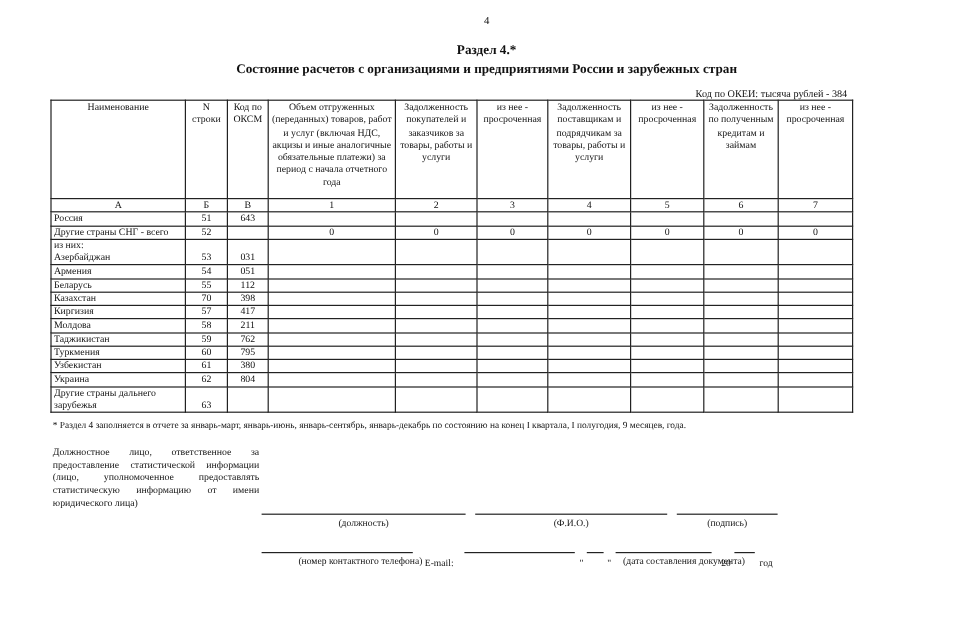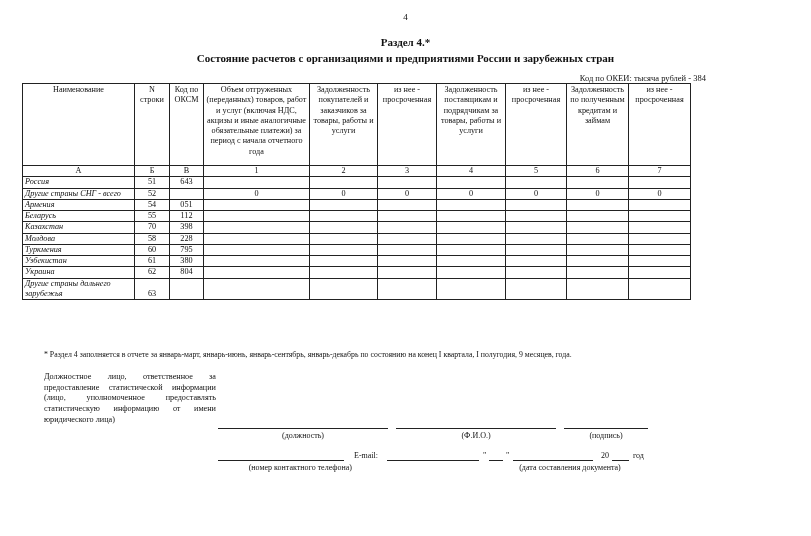--- a/index.html
+++ b/index.html
@@ -2,33 +2,33 @@
 <html><head>
 <meta charset="utf-8">
 <style>
   html,body{margin:0;padding:0;background:#fff;}
   body{width:811px;height:536px;position:relative;font-family:"Liberation Serif","DejaVu Serif",serif;color:#111;overflow:hidden;}
   .abs{position:absolute;}
   #page-num{left:0;width:811px;top:12px;text-align:center;font-size:9px;}
   #section-title{left:0;width:811px;top:36px;text-align:center;font-size:11px;font-weight:bold;}
   #section-subtitle{left:0;width:811px;top:52px;text-align:center;font-size:11px;font-weight:bold;}
   #okei{right:105px;top:73px;font-size:8.5px;}
-  table.main{position:absolute;left:22px;top:83px;border-collapse:collapse;table-layout:fixed;font-size:8.2px;line-height:1.25;padding-left:40px;}
+  table.main{position:absolute;left:42px;top:83px;border-collapse:collapse;table-layout:fixed;font-size:8.2px;line-height:1.25;padding-left:40px;}
   table.main td{border:1px solid #222;padding:0 2px;vertical-align:top;overflow:hidden;white-space:nowrap;}
   table.main tr.hdr td{text-align:center;white-space:normal;height:80px;padding-top:1px;}
   table.main tr.idx td{text-align:center;height:10px;}
   table.main tr.row td{height:9.5px;}
   table.main td.c{text-align:center;}
-  table.main td.l{text-align:left;font-style:italic;}
+  table.main td.l{text-align:left;}
   table.main tr.tall td{height:20px;}
   #footnote{left:44px;top:350px;font-size:7.8px;}
   #official{left:44px;top:372px;width:172px;font-size:8.2px;line-height:1.3;text-align:justify;}
   .line{position:absolute;border-top:1px solid #222;height:0;}
   .cap{position:absolute;font-size:8px;text-align:center;}
-  .txt{position:absolute;font-size:8px;}
+  .txt{position:absolute;font-size:8px;margin-top:14px;}
 </style>
 </head>
 <body>
 
 <div id="page-num" class="abs">4</div>
 <div id="section-title" class="abs">Раздел 4.*</div>
 <div id="section-subtitle" class="abs">Состояние расчетов с организациями и предприятиями России и зарубежных стран</div>
 <div id="okei" class="abs">Код по ОКЕИ: тысяча рублей - 384</div>
 
 <table class="main">
@@ -92,20 +92,35 @@
         <td class="c">52</td>
         <td class="c"></td>
         <td class="c">0</td>
         <td class="c">0</td>
         <td class="c">0</td>
         <td class="c">0</td>
         <td class="c">0</td>
         <td class="c">0</td>
         <td class="c">0</td>
       </tr>
+      <tr class="row tall">
+        <td class="l">
+          <div>из них:</div>
+          <div>Азербайджан</div>
+        </td>
+        <td class="c" style="vertical-align: bottom;">53</td>
+        <td class="c" style="vertical-align: bottom;">031</td>
+        <td class="c" style="vertical-align: bottom;"></td>
+        <td class="c" style="vertical-align: bottom;"></td>
+        <td class="c" style="vertical-align: bottom;"></td>
+        <td class="c" style="vertical-align: bottom;"></td>
+        <td class="c" style="vertical-align: bottom;"></td>
+        <td class="c" style="vertical-align: bottom;"></td>
+        <td class="c" style="vertical-align: bottom;"></td>
+      </tr>
       <tr class="row">
         <td class="l">
           <div>Армения</div>
         </td>
         <td class="c">54</td>
         <td class="c">051</td>
         <td class="c"></td>
         <td class="c"></td>
         <td class="c"></td>
         <td class="c"></td>
@@ -136,24 +151,52 @@
         <td class="c"></td>
         <td class="c"></td>
         <td class="c"></td>
         <td class="c"></td>
         <td class="c"></td>
         <td class="c"></td>
         <td class="c"></td>
       </tr>
       <tr class="row">
         <td class="l">
+          <div>Киргизия</div>
+        </td>
+        <td class="c">57</td>
+        <td class="c">417</td>
+        <td class="c"></td>
+        <td class="c"></td>
+        <td class="c"></td>
+        <td class="c"></td>
+        <td class="c"></td>
+        <td class="c"></td>
+        <td class="c"></td>
+      </tr>
+      <tr class="row">
+        <td class="l">
           <div>Молдова</div>
         </td>
         <td class="c">58</td>
-        <td class="c">228</td>
+        <td class="c">211</td>
+        <td class="c"></td>
+        <td class="c"></td>
+        <td class="c"></td>
+        <td class="c"></td>
+        <td class="c"></td>
+        <td class="c"></td>
+        <td class="c"></td>
+      </tr>
+      <tr class="row">
+        <td class="l">
+          <div>Таджикистан</div>
+        </td>
+        <td class="c">59</td>
+        <td class="c">762</td>
         <td class="c"></td>
         <td class="c"></td>
         <td class="c"></td>
         <td class="c"></td>
         <td class="c"></td>
         <td class="c"></td>
         <td class="c"></td>
       </tr>
       <tr class="row">
         <td class="l">

